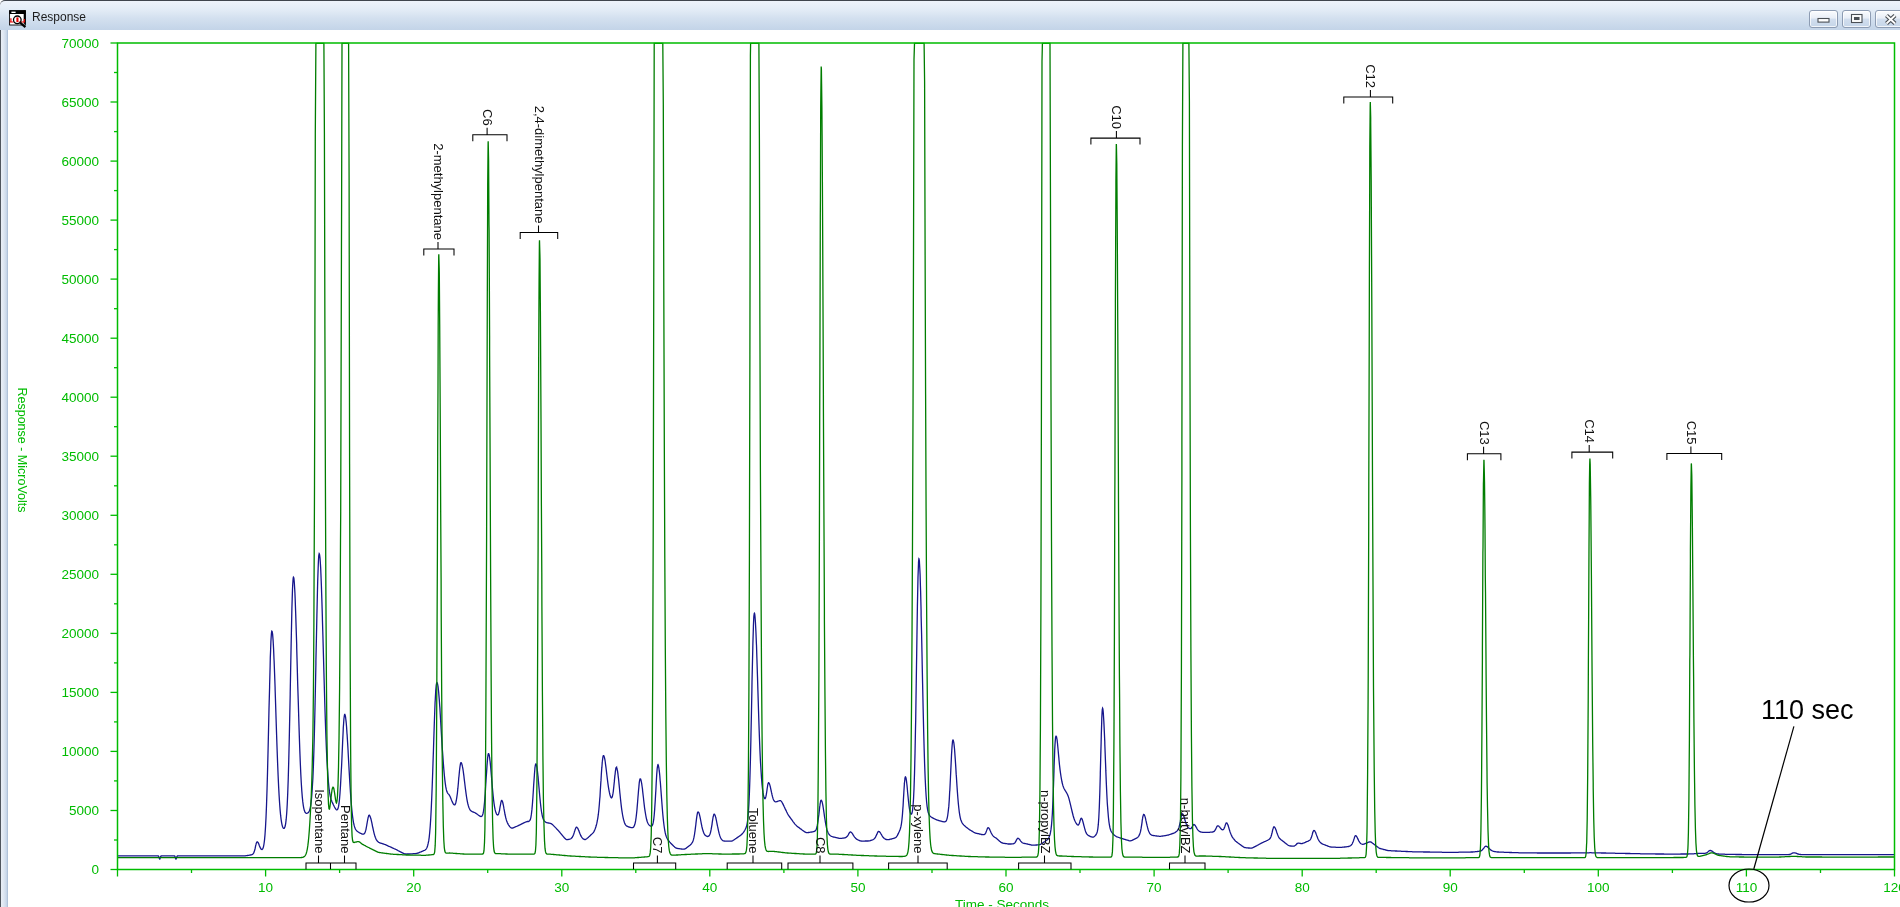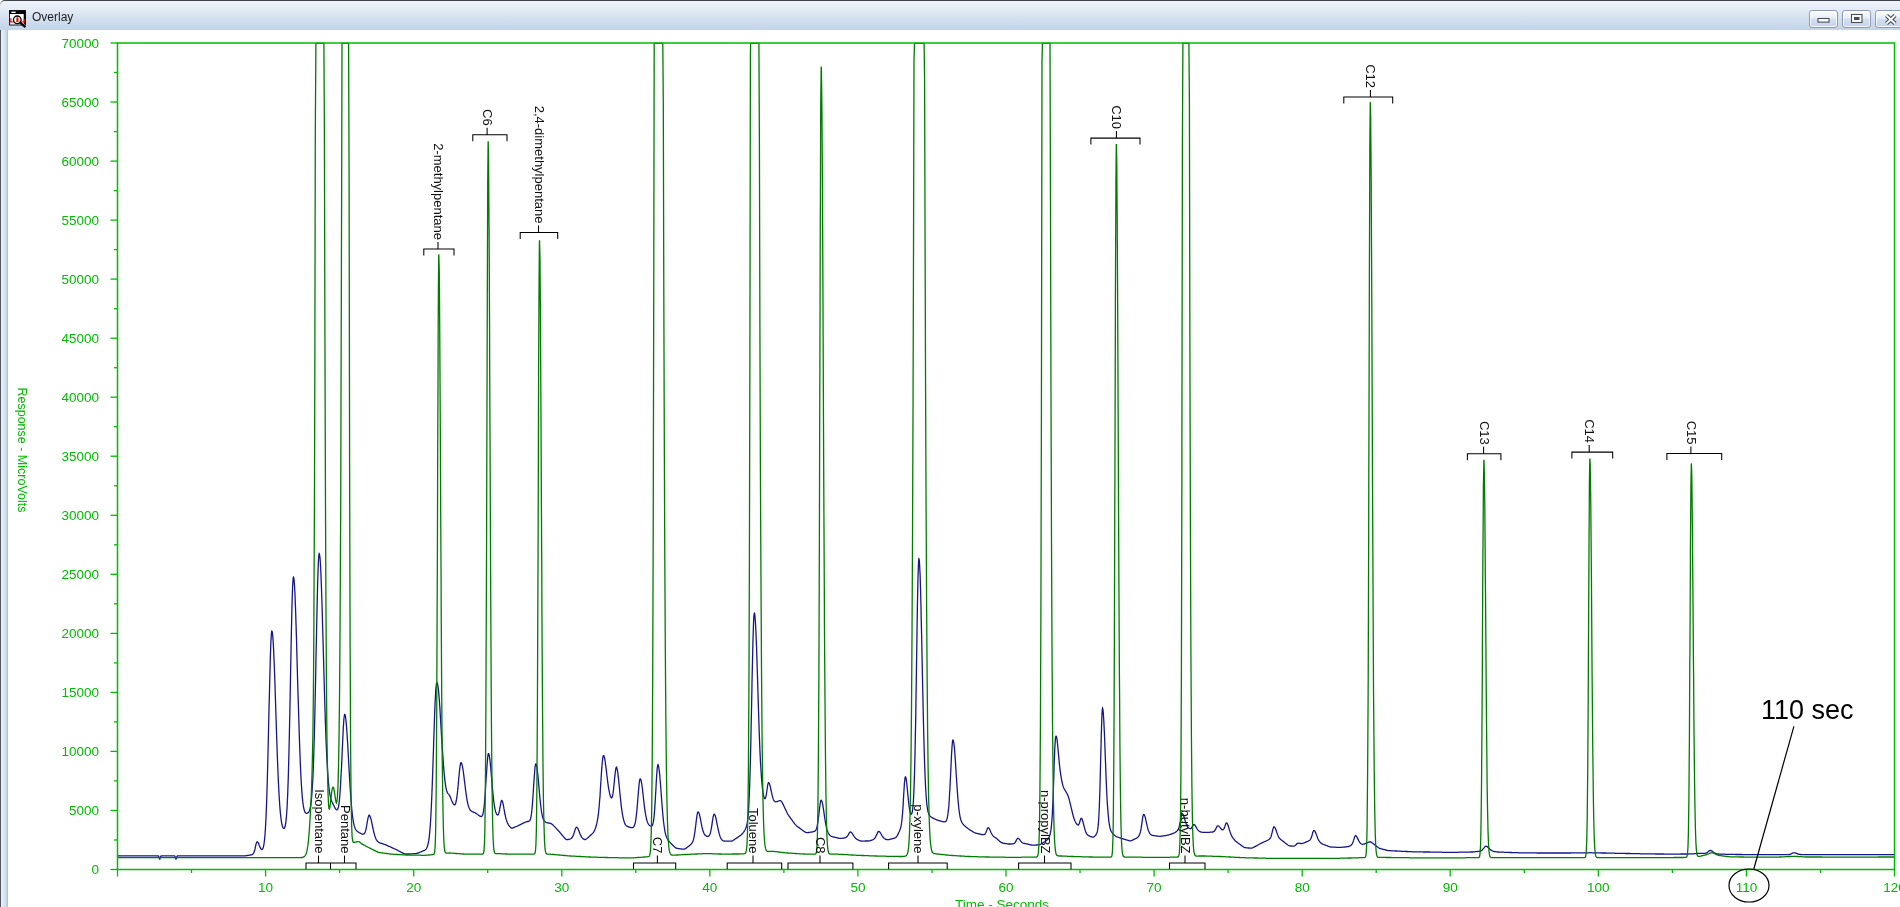--- a/index.html
+++ b/index.html
@@ -157,21 +157,21 @@
     <rect x="0.2" y="0.5" width="16.4" height="3.5" fill="#000"></rect>
     <rect x="2.4" y="1.6" width="4.2" height="1.4" fill="#fff"></rect>
     <rect x="14.7" y="0.5" width="1.9" height="13.4" fill="#000"></rect>
     <g stroke="#e80000" stroke-width="1.2" fill="none">
       <path d="M0.8 12 H4.6 M1.9 12.1 V8.2 M10.2 12 H16 M15.3 12.1 V9.0"></path>
     </g>
     <rect x="7.4" y="7.4" width="2.1" height="4.7" fill="#e80000"></rect>
     <circle cx="8.3" cy="9.8" r="3.8" fill="none" stroke="#000" stroke-width="1.3"></circle>
     <line x1="11.1" y1="12.7" x2="16.4" y2="17.1" stroke="#000" stroke-width="2.2"></line>
   </svg>
-  <div class="title">Overlay</div>
+  <div class="title">Response</div>
   <div class="wbtn" style="left:1809px"></div>
   <div class="wbtn" style="left:1842px"></div>
   <div class="wbtn" style="left:1875px;width:29px"></div>
   <svg width="100" height="30" style="position:absolute;left:1805px;top:0">
     <g stroke="#4a4f55" stroke-width="1.1" fill="#fff">
       <rect x="13" y="17.5" width="11" height="3.6"></rect>
       <rect x="46.5" y="13.5" width="10.5" height="8"></rect>
       <rect x="49.5" y="16.5" width="4.5" height="2" fill="#4a4f55"></rect>
     </g>
     <g stroke="#4a4f55" stroke-width="4.2">

